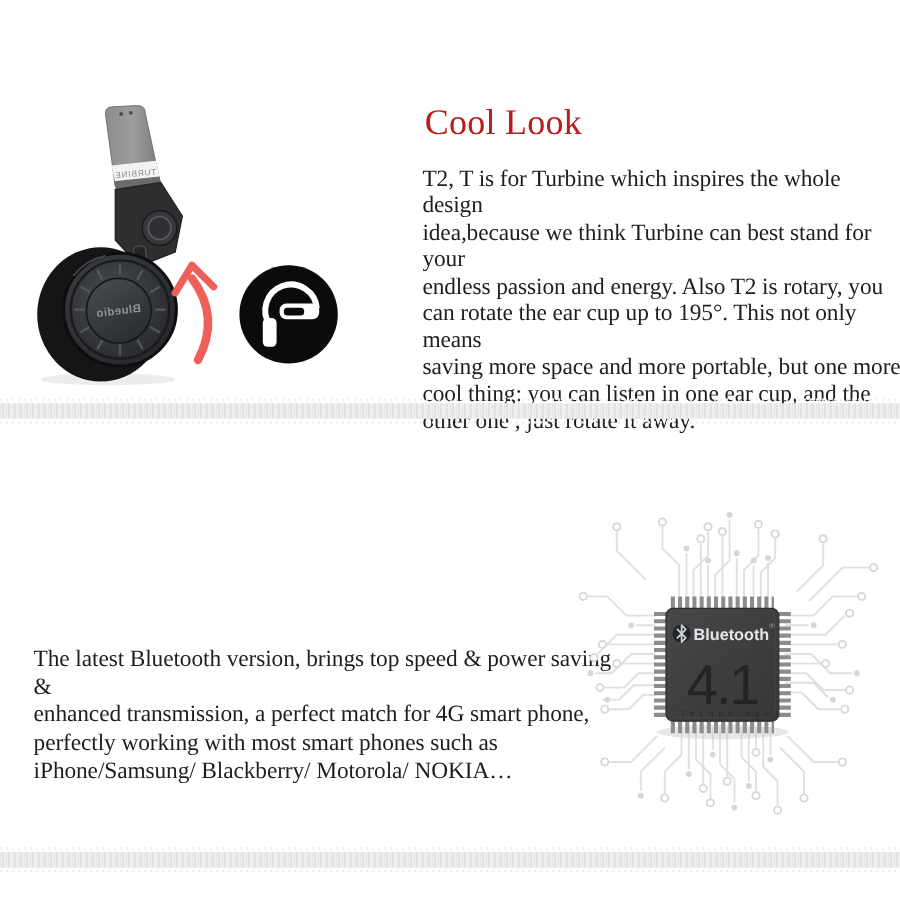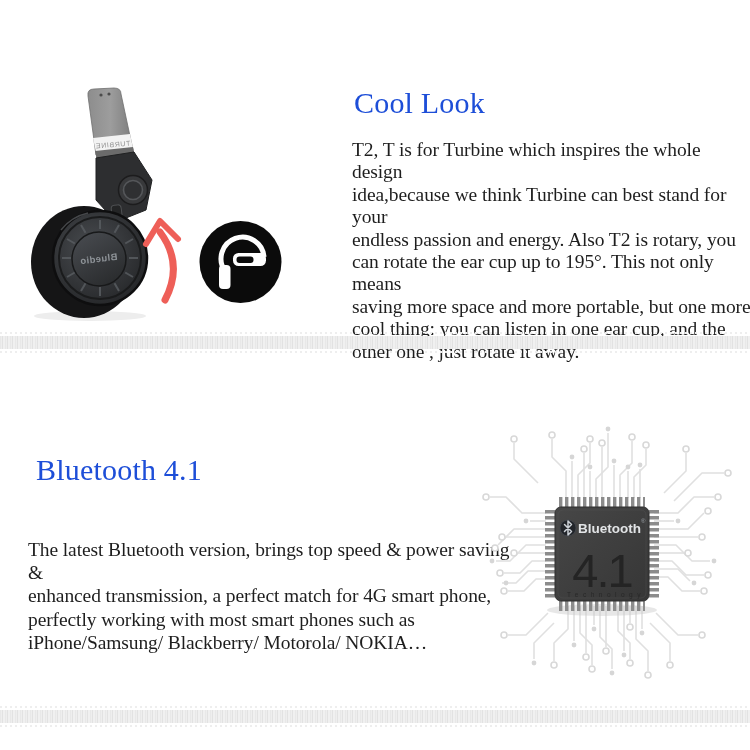--- a/index.html
+++ b/index.html
@@ -1,19 +1,19 @@
 <!DOCTYPE html>
 <html><head>
 <meta charset="utf-8">
 <style>
   html,body{margin:0;padding:0;background:#ffffff;}
   body{width:750px;height:750px;font-family:"Liberation Serif", serif;}
   .canvas{position:relative;width:750px;height:750px;background:#fff;overflow:hidden;}
 
-  .heading{position:absolute;margin:0;font-size:30px;font-weight:400;color:#1d4ed8;
+  .heading{position:absolute;margin:0;font-size:30px;font-weight:400;color:#b91c1c;
            font-family:"Liberation Serif", serif;line-height:36px;letter-spacing:0.2px;}
   .h-cool{left:354px;top:85px;}
   .h-bt{left:36px;top:452px;}
 
   .para{position:absolute;color:#1e1e1e;font-size:19.5px;white-space:pre-line;
         font-family:"Liberation Serif", serif;letter-spacing:-0.1px;}
   .para-cool{left:352px;top:139px;width:400px;line-height:22.4px;}
   .para-bt{left:28px;top:538px;width:492px;line-height:23.2px;}
 
   .divider{position:absolute;left:0;width:750px;height:13px;
@@ -113,21 +113,20 @@
       <circle cx="212.5" cy="182" r="41" fill="#0b0b0b"></circle>
       <path d="M 197,191 A 21.5 21.5 0 1 1 236,177" fill="none" stroke="#ffffff" stroke-width="5"></path>
       <rect x="191" y="185" width="11.5" height="24" rx="4" fill="#ffffff"></rect>
       <rect x="205" y="173" width="33" height="13" rx="5.5" fill="#ffffff"></rect>
       <rect x="208.5" y="176.5" width="17" height="6.5" rx="3" fill="#0b0b0b"></rect>
     </g>
   </svg>
 
   <div class="divider div-1"></div>
 
-  <h1 class="heading h-bt">Bluetooth 4.1</h1>
   <div class="para para-bt">The latest Bluetooth version, brings top speed &amp; power saving &amp;
 enhanced transmission, a perfect match for 4G smart phone,
 perfectly working with most smart phones such as
 iPhone/Samsung/ Blackberry/ Motorola/ NOKIA…</div>
 
   <svg class="illus illus-chip" viewBox="0 0 272 292">
     <defs>
       <linearGradient id="chipB" x1="0" y1="0" x2="1" y2="1">
         <stop offset="0" stop-color="#474747"></stop>
           <stop offset="1" stop-color="#363636"></stop>

